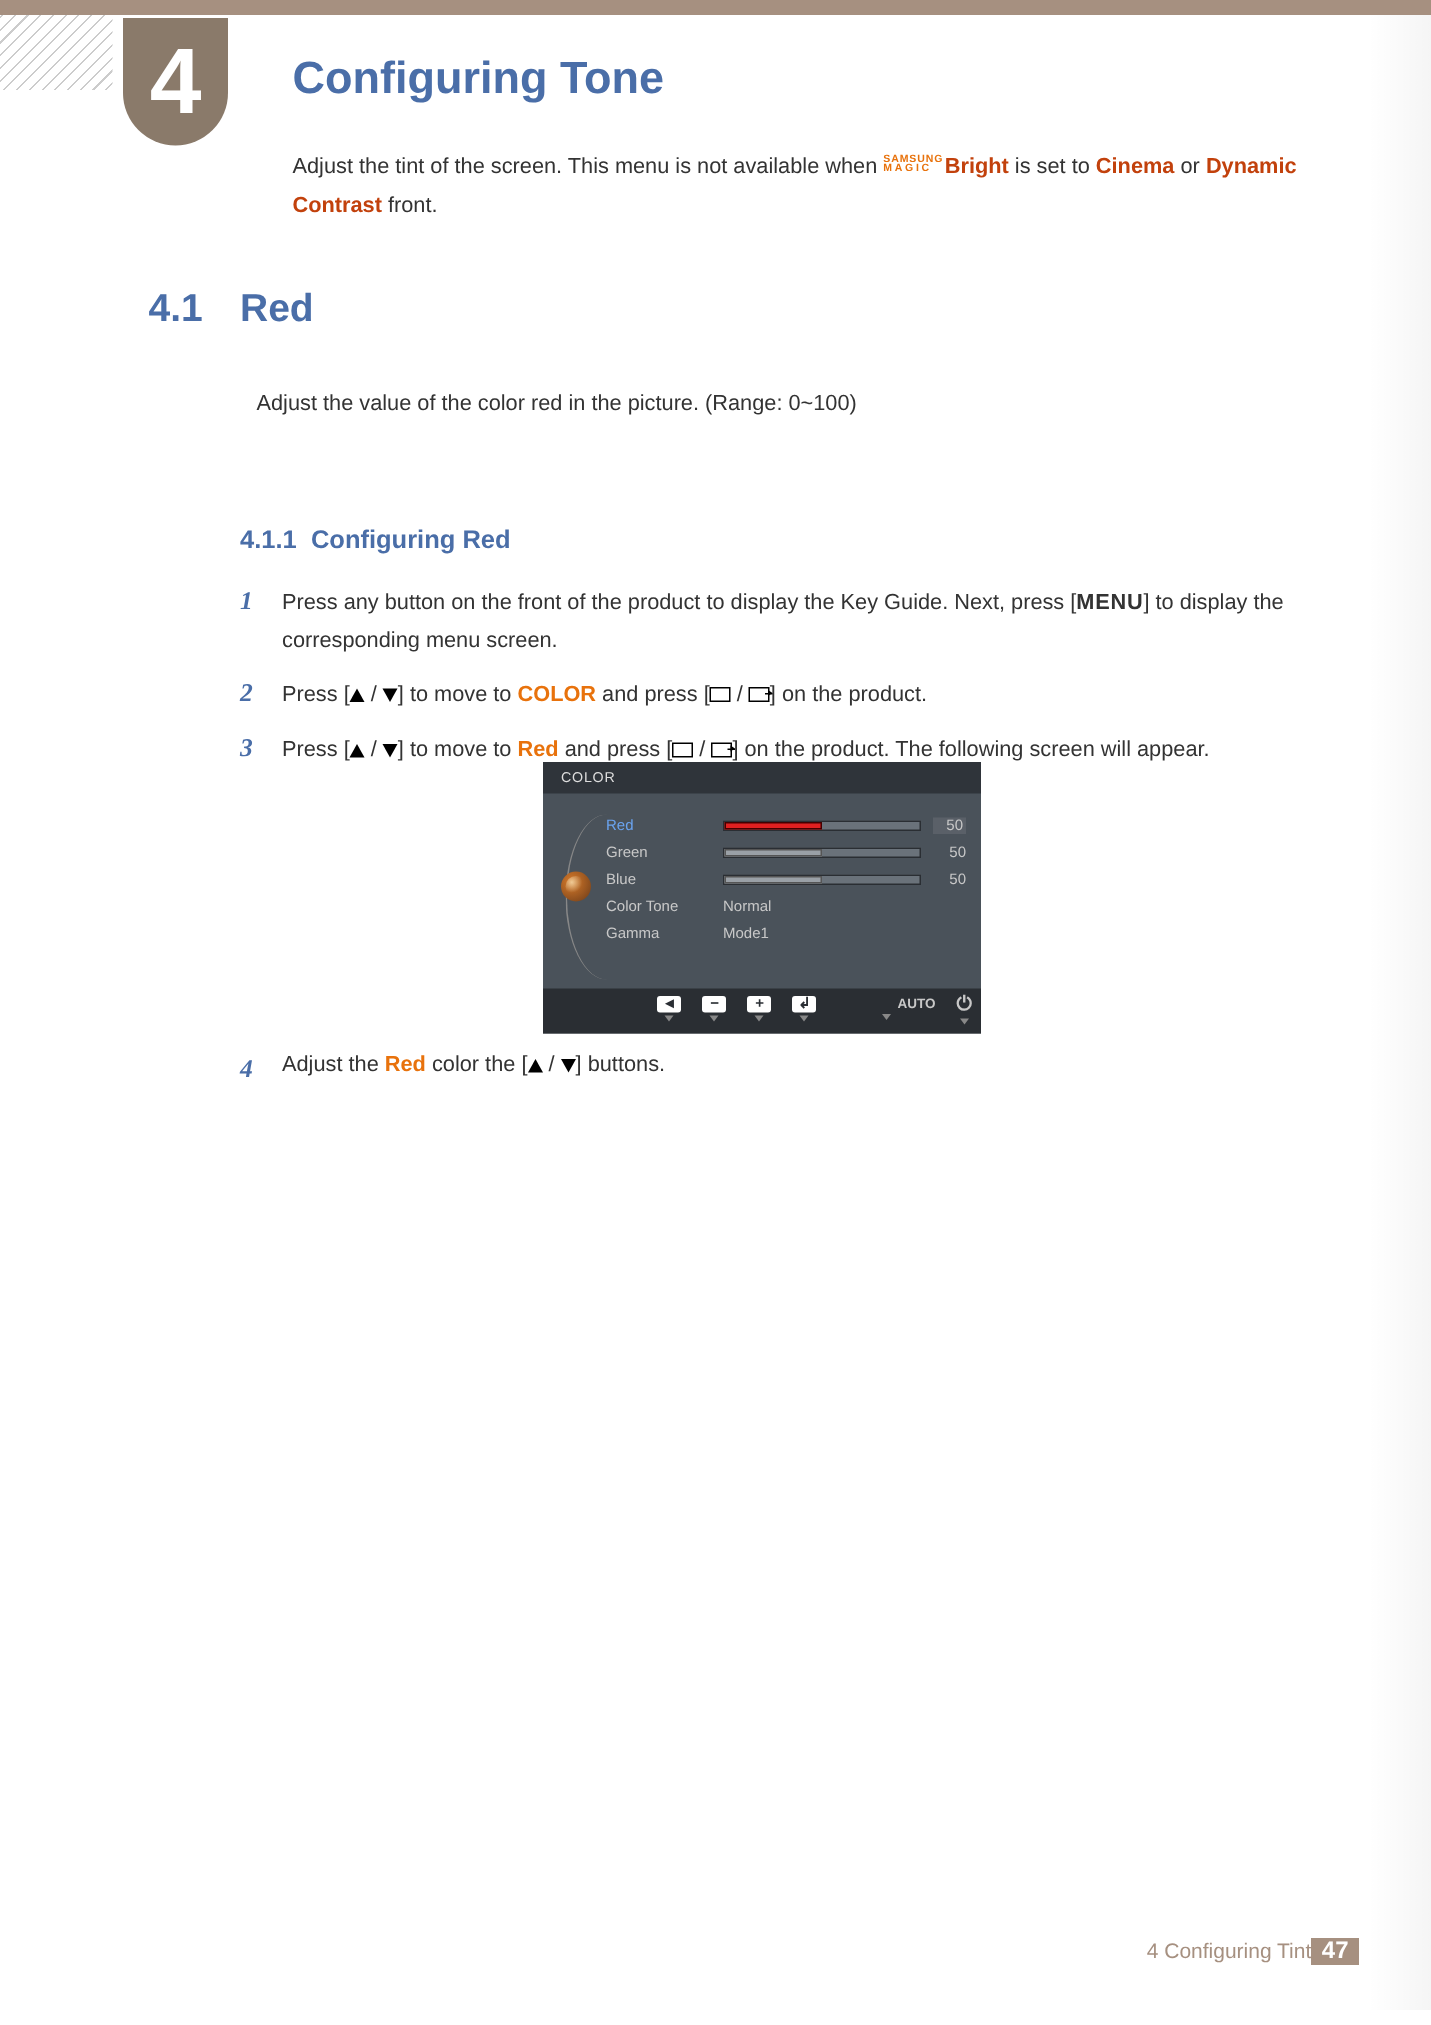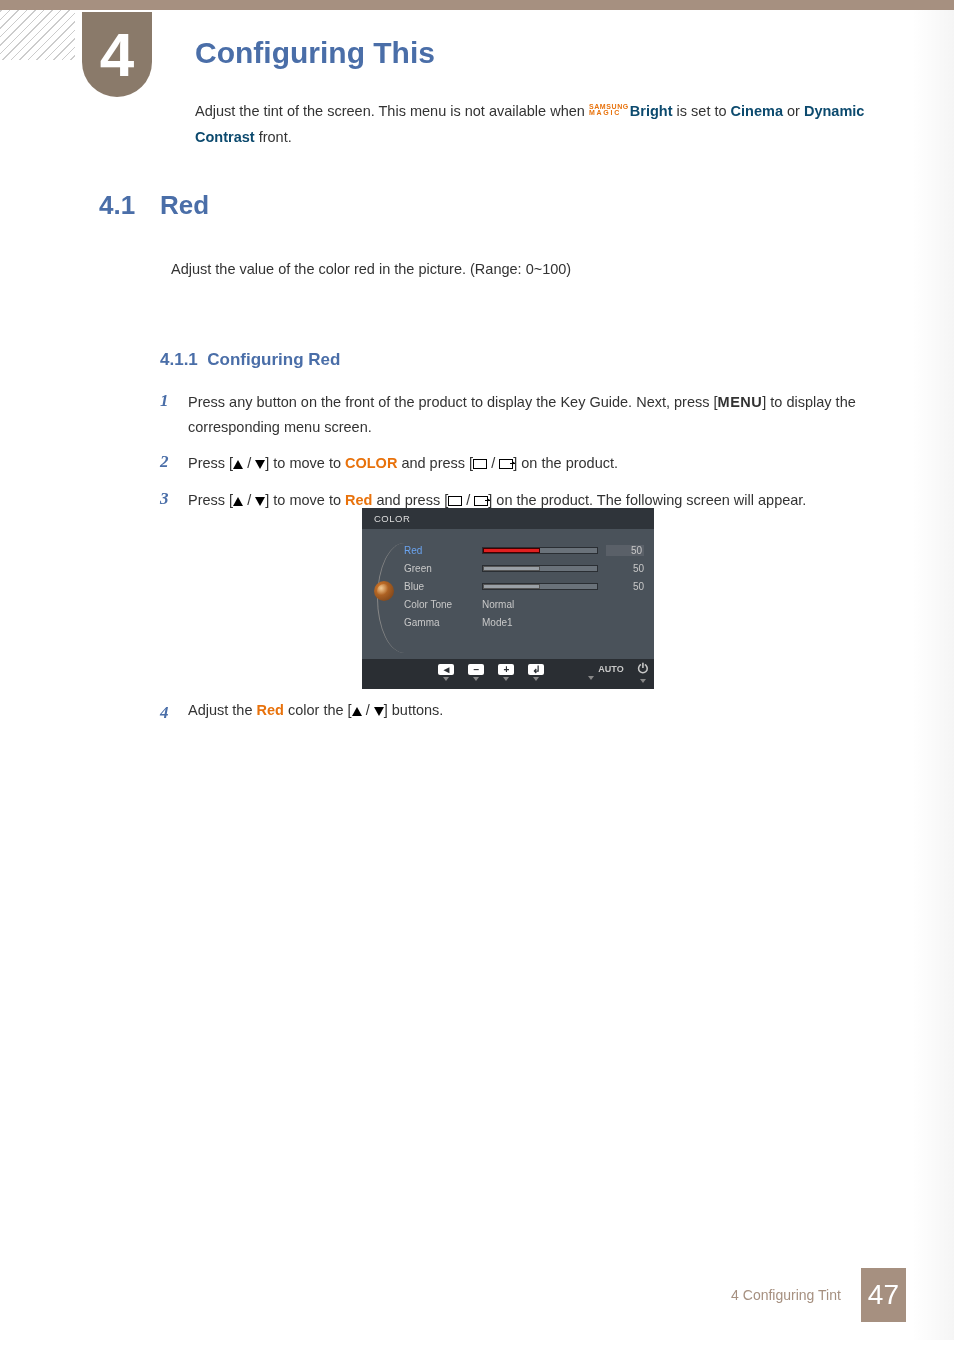--- a/index.html
+++ b/index.html
@@ -68,21 +68,21 @@
   }
   .intro {
     position: absolute;
     top: 98px;
     left: 195px;
     right: 65px;
     font-size: 14.5px;
     line-height: 1.8;
     color: #333;
   }
-  .orange { color: #0c4a6e; font-weight: bold; }
+  .orange { color: #c2410c; font-weight: bold; }
   .magic-prefix {
     color: #e8720c;
     font-size: 7px;
     font-weight: bold;
     line-height: 0.9;
     display: inline-block;
     vertical-align: 1px;
     text-align: left;
     margin-right: 1px;
   }
@@ -283,21 +283,21 @@
     border:1px solid #2a2e33;
   }
   .bar-fill {
     position: absolute;
     top:0; left:0; bottom:0;
     background: #e02020;
     border:1px solid #400;
   }
   .bar-fill.gray { background:#9aa0a6; border-color:#555; }
   .osd-val {
-    width: 38px;
+    width: 22px;
     text-align: right;
     color: #c8c8c8;
     font-size:10px;
   }
   .osd-val.hl {
     background:#5a6068;
     padding:0 2px;
   }
   .osd-text-val { font-size:10px; color:#c8c8c8; }
   .osd-footer {
@@ -338,34 +338,33 @@
     left: 160px;
     right: 65px;
     font-size: 14.5px;
     color: #333;
     display:flex;
     align-items:flex-start;
   }
   
   .footer {
     position: absolute;
-    bottom: 28px;
+    bottom: 40px;
     right: 48px;
     display: flex;
-    align-items: center;
-    gap: 20px;
+    gap: 0;
     font-size: 14px;
   }
   .footer-text { color: #a69080; }
   .footer-num {
     background: #a69080;
     color: #fff;
-    font-size: 28px;
-    font-weight: normal;
-    padding: 11px 7px;
+    font-size: 16px;
+    font-weight: bold;
+    padding: 0 7px;
   }
   .side-shadow {
     position: absolute;
     top: 10px;
     bottom: 10px;
     right: 0;
     width: 42px;
     background: linear-gradient(to right, rgba(0,0,0,0), rgba(0,0,0,0.04));
   }
 </style>
@@ -375,21 +374,21 @@
 <div class="page">
   <div class="top-bar"></div>
   <div class="hatch">
       <div class="hatch-lines"></div>
     </div>
   <div class="side-shadow"></div>
 
   <div class="badge">
     <span class="badge-num">4</span>
   </div>
-  <div class="page-title">Configuring This</div>
+  <div class="page-title">Configuring Tone</div>
 
   <div class="intro">
     <span>Adjust the tint of the screen. This menu is not available when </span><span class="magic-prefix"><span class="l1">SAMSUNG</span><br><span class="l2">MAGIC</span></span><span class="orange">Bright</span><span> is set to </span><span class="orange">Cinema</span><span> or </span><span class="orange">Dynamic Contrast</span><span> front.</span>
   </div>
 
   <div class="section-number">4.1</div>
   <div class="section-title">Red</div>
 
   <div class="body-text bt1">Adjust the value of the color red in the picture. (Range: 0~100)</div>
 

